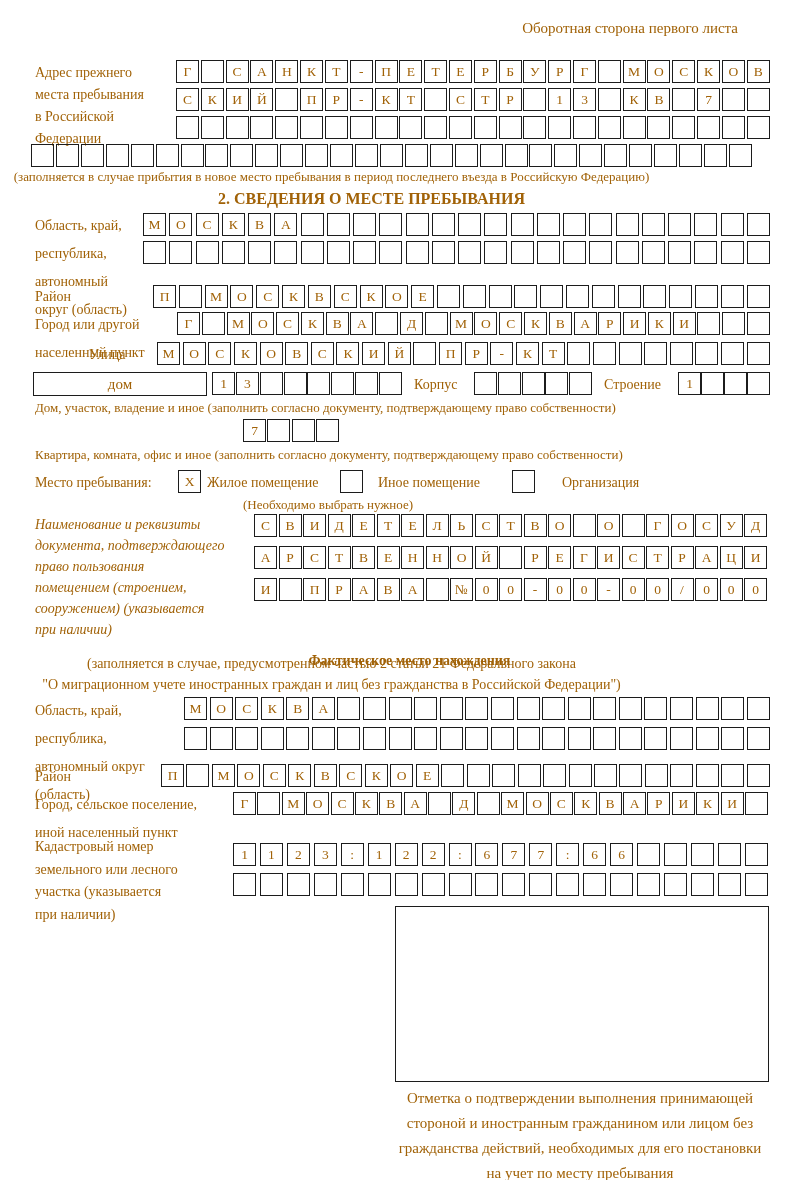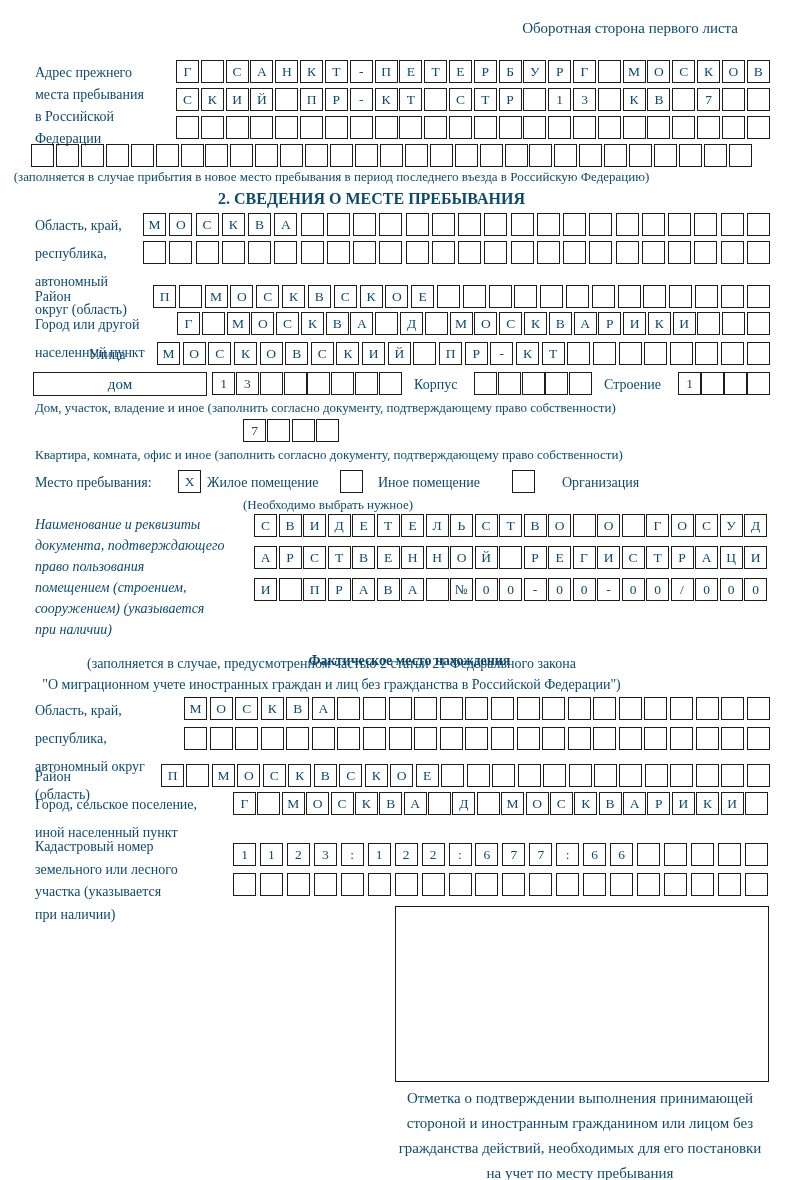--- a/index.html
+++ b/index.html
@@ -1,18 +1,18 @@
 <!DOCTYPE html>
 <html><head>
 <meta charset="utf-8">
 <style>
   html,body{margin:0;padding:0;background:#fff;}
   .page{
     position:relative;width:800px;height:1180px;background:#fff;
-    font-family:"Liberation Serif","DejaVu Serif",serif;color:#0c4a6e;overflow:hidden;
+    font-family:"Liberation Serif","DejaVu Serif",serif;color:#a16207;overflow:hidden;
   }
   .abs{position:absolute;}
   .lbl{font-size:14px;line-height:22px;white-space:pre-line;}
   .lh19{line-height:28px;}
   .lh21{line-height:21px;}
   .lh22{line-height:22.5px;}
   .note{font-size:13px;white-space:pre-line;}
   .center{left:0;width:663px;text-align:center;}
   .bold{font-weight:bold;padding-left:40px;}
   .cells{display:flex;justify-content:space-between;height:24px;}

